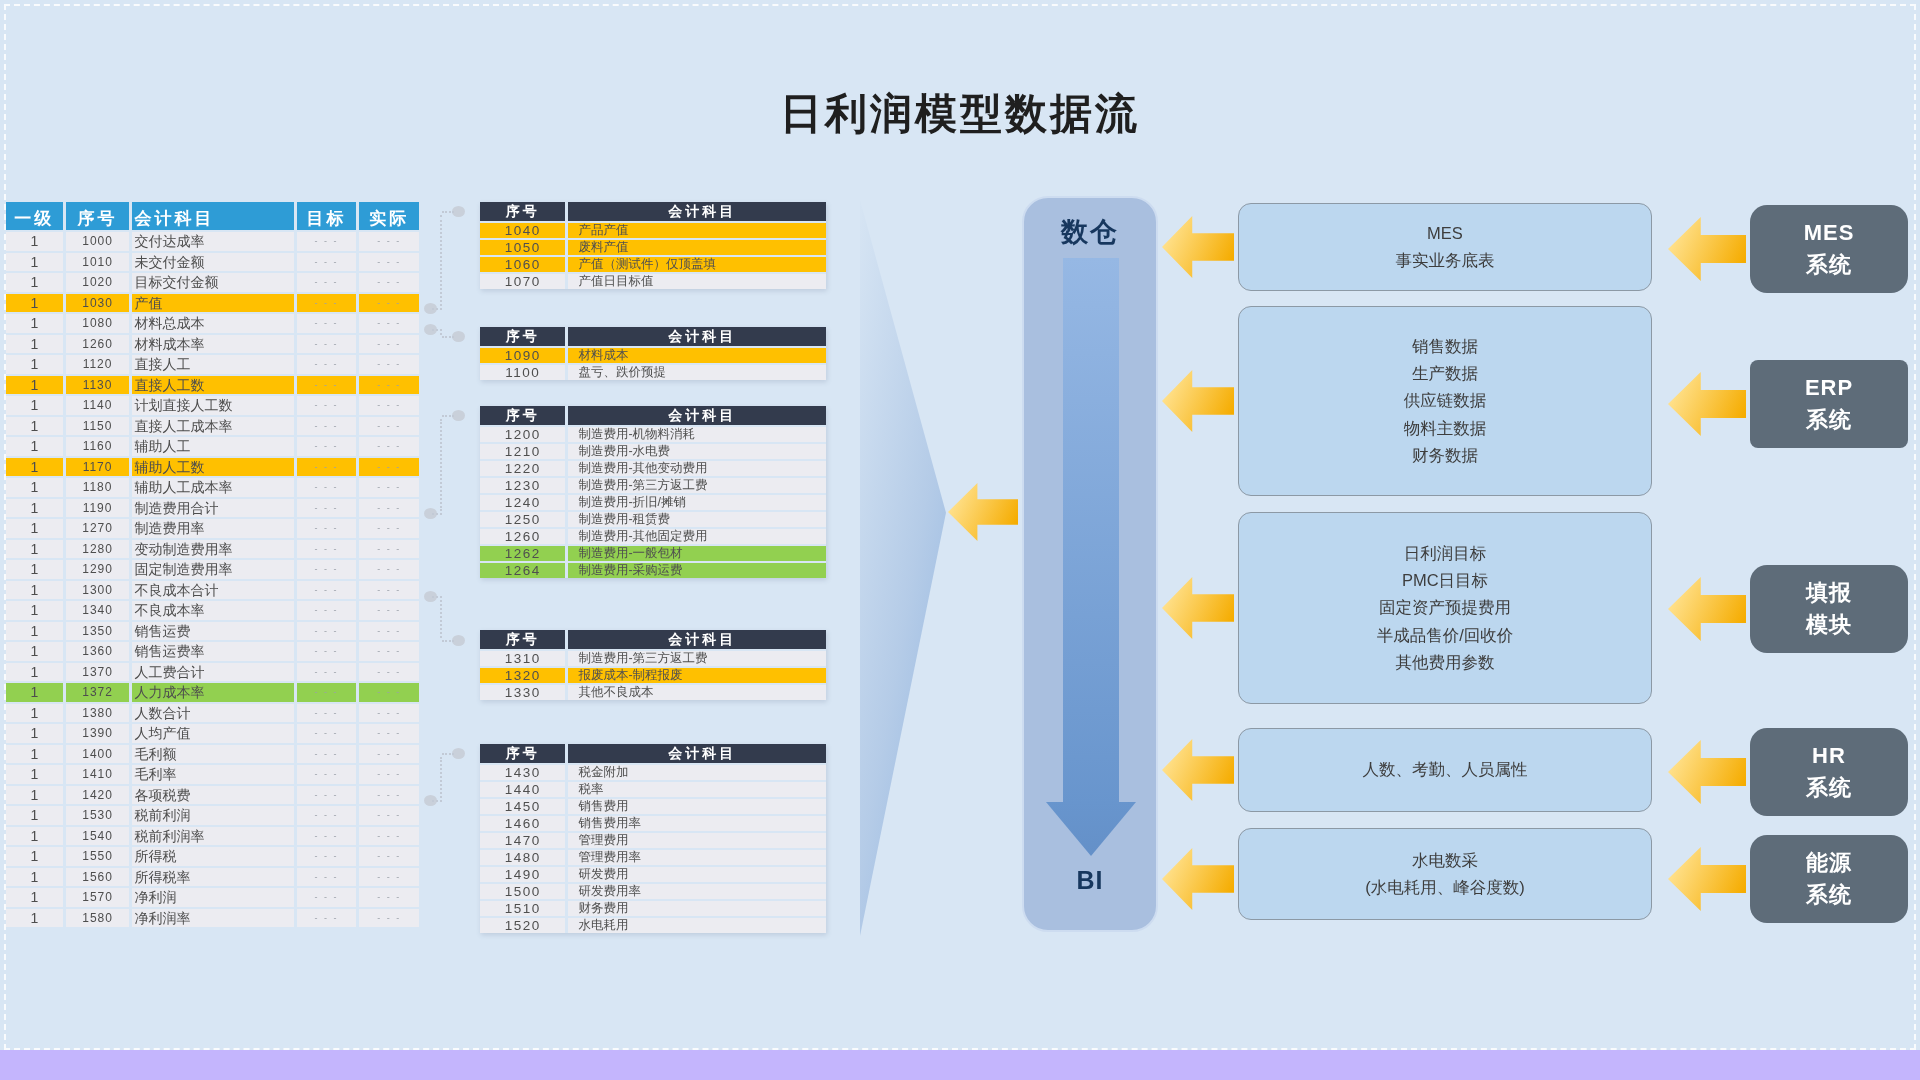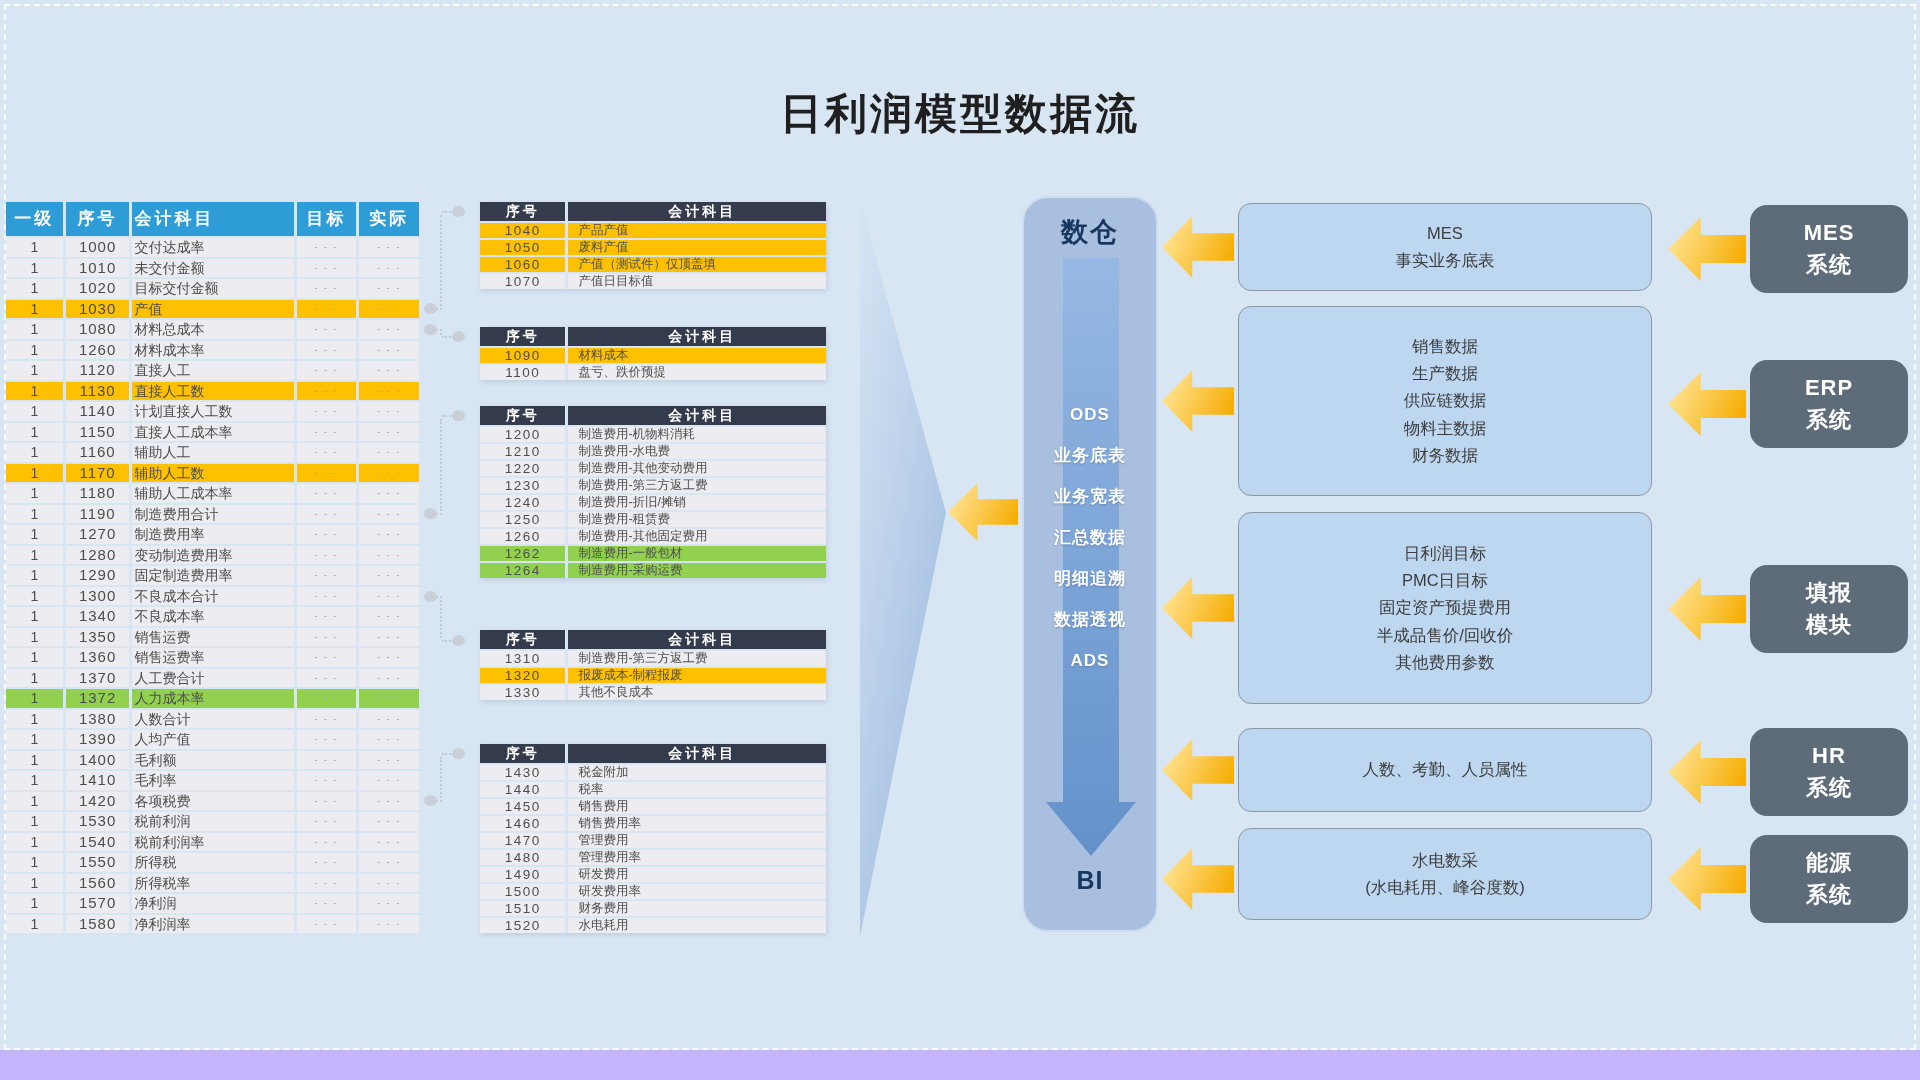--- a/index.html
+++ b/index.html
@@ -7,26 +7,26 @@
     font-family:"Liberation Sans","DejaVu Sans",sans-serif;background:#c4b5fd;}
   .blue-area{position:absolute;left:0;top:0;width:1920px;height:1050px;background:var(--bg,#D8E6F4);}
   .dash-frame{position:absolute;left:4px;top:4px;width:1908px;height:1042px;
     border:2px dashed rgba(255,255,255,.85);pointer-events:none;}
   .title{position:absolute;left:0;top:86px;width:1920px;text-align:center;
     font-size:42px;font-weight:bold;color:#1f1f1f;letter-spacing:3px;}
 
   
   .left-table{position:absolute;left:6px;top:202px;width:413px;display:flex;flex-direction:column;gap:2px;}
   .lt-row{display:flex;gap:3px;height:18.5px;}
-  .lt-row.lt-head{height:34px;}
+  .lt-row.lt-head{height:28px;}
   .lt-cell{background:#ECECF1;color:#4d4d4d;font-size:14px;line-height:18.5px;
     text-align:center;white-space:nowrap;overflow:hidden;}
   .lt-head .lt-cell{background:var(--header-blue,#2E9CD6);color:#fff;font-weight:bold;
     font-size:17px;line-height:34px;letter-spacing:3px;}
-  .c0{width:57px;}.c1{width:64px;letter-spacing:1px;font-size:15px;}
+  .c0{width:57px;}.c1{width:64px;letter-spacing:1px;font-size:12px;}
   .c2{width:160px;text-align:left;padding-left:2px;}
   .c3{width:60px;}.c4{width:60px;}
   .lt-dash{font-size:9px;letter-spacing:2px;color:#9aa0a8;}
   .hl-orange .lt-cell{background:var(--orange,#FFC000);}
   .hl-green .lt-cell{background:var(--green,#92D050);}
 
   
   .mini{position:absolute;left:480px;width:346px;display:flex;flex-direction:column;gap:2px;
     box-shadow:1px 2px 5px rgba(70,90,120,.18);}
   .m-row{display:flex;gap:3px;height:15px;}
@@ -507,29 +507,20 @@
       <div class="hline" style="left: 442px; top: 753px; width: 12px;"></div>
     </div>
 
   <div class="funnel"></div>
   <div class="block-arrow arrow-pill"></div>
 
   <div class="pill">
     <div class="pill-title">数仓</div>
     <div class="pill-band"></div>
     <div class="pill-head"></div>
-    <div class="stage-list" id="stages">
-        <div class="stage">ODS</div>
-        <div class="stage">业务底表</div>
-        <div class="stage">业务宽表</div>
-        <div class="stage">汇总数据</div>
-        <div class="stage">明细追溯</div>
-        <div class="stage">数据透视</div>
-        <div class="stage">ADS</div>
-      </div>
     <div class="pill-bi">BI</div>
   </div>
 
   <div id="sources">
       <div class="src-box" style="top: 203px; height: 88px;">
         <div class="box-lines">
           <div class="box-line">MES</div>
           <div class="box-line">事实业务底表</div>
         </div>
       </div>
@@ -544,21 +535,21 @@
       <div class="src-box" style="top: 306px; height: 190px;">
         <div class="box-lines">
           <div class="box-line">销售数据</div>
           <div class="box-line">生产数据</div>
           <div class="box-line">供应链数据</div>
           <div class="box-line">物料主数据</div>
           <div class="box-line">财务数据</div>
         </div>
       </div>
       <div class="block-arrow arrow-mid" style="top: 370px;"></div>
-      <div class="src-label" style="top: 360px;">
+      <div class="src-label" style="top: 360px; border-radius: 8px;">
         <div class="label-lines">
           <div class="label-line">ERP</div>
           <div class="label-line">系统</div>
         </div>
       </div>
       <div class="block-arrow arrow-right" style="top: 372px;"></div>
       <div class="src-box" style="top: 512px; height: 192px;">
         <div class="box-lines">
           <div class="box-line">日利润目标</div>
           <div class="box-line">PMC日目标</div>

